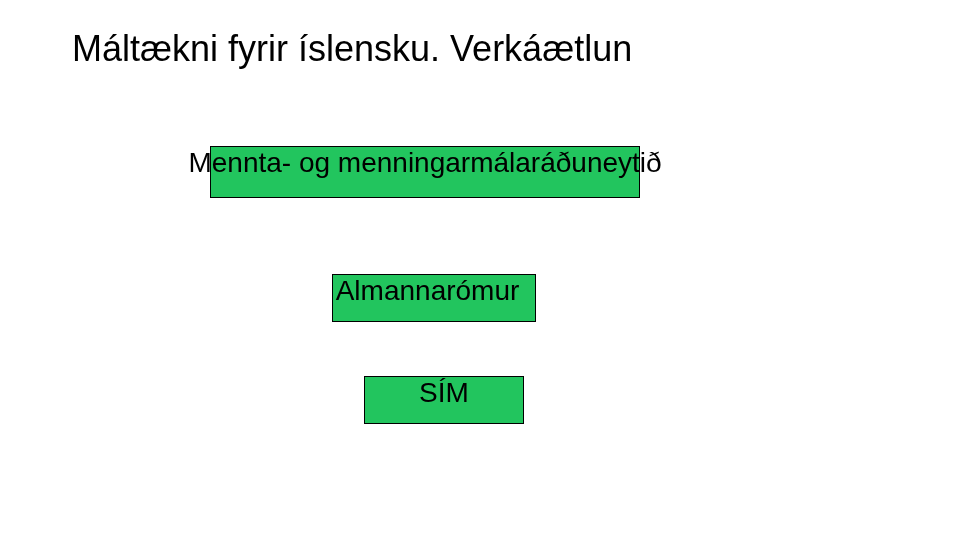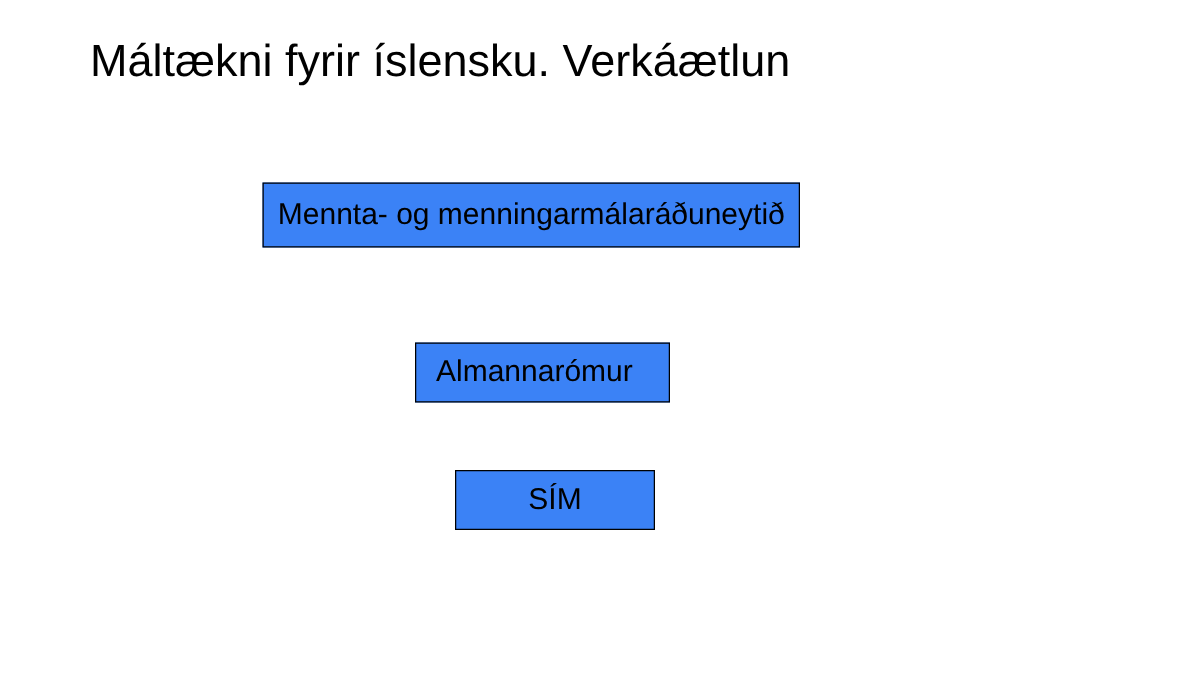--- a/index.html
+++ b/index.html
@@ -18,25 +18,25 @@
       position: absolute;
       top: 28px;
       left: 72px;
       font-size: 36px;
       font-weight: normal;
       color: #000000;
     }
     .box {
       position: absolute;
       border: 1.5px solid #000000;
-      background: #3b82f6;
+      background: #22c55e;
       display: flex;
-      align-items: center;
+      align-items: flex-start;
       justify-content: center;
-      font-size: 24px;
+      font-size: 28px;
       color: #000000;
       padding: 0 24px;
       white-space: nowrap;
     }
     .box-1 {
       top: 146px;
       left: 210px;
       width: 430px;
       height: 52px;
     }

